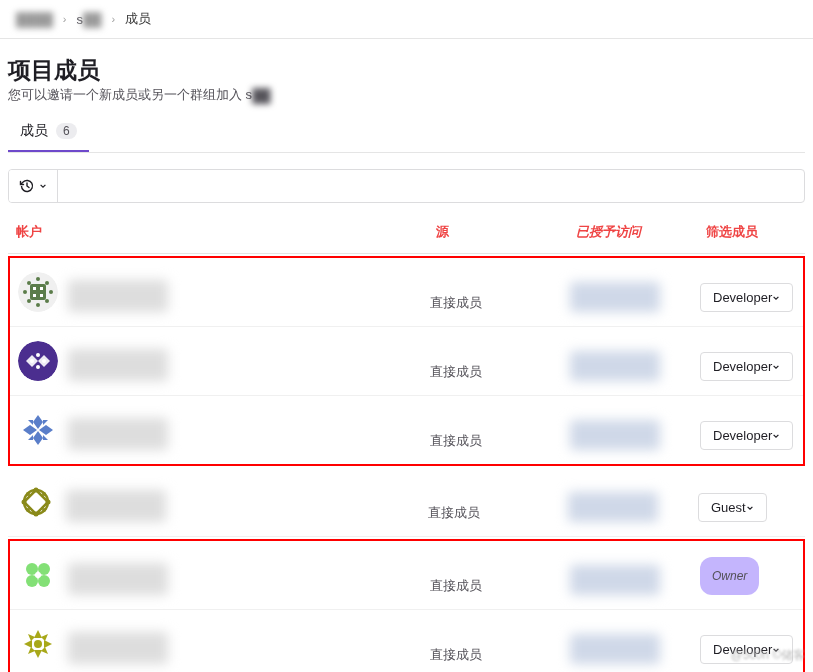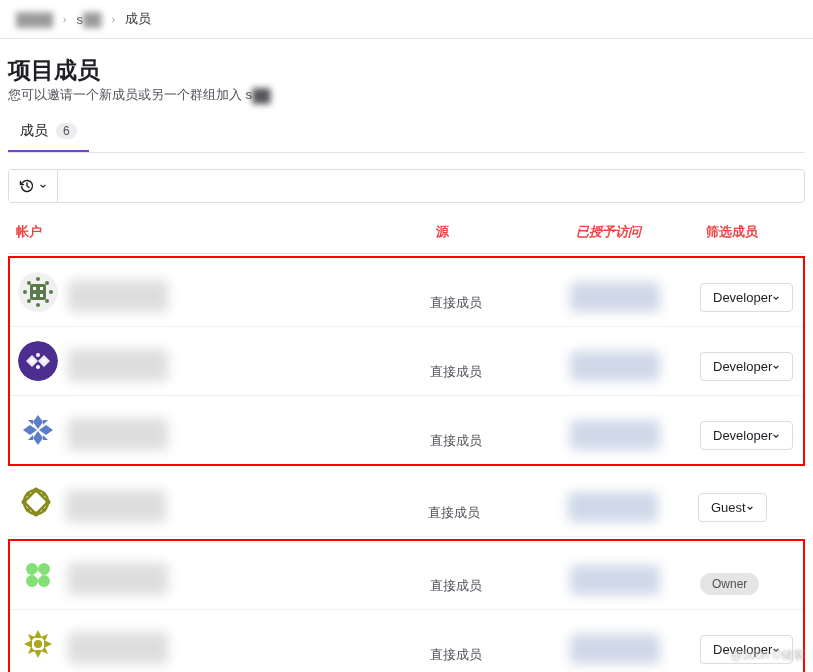--- a/index.html
+++ b/index.html
@@ -40,21 +40,21 @@
     .avatar { width: 40px; height: 40px; border-radius: 50%; flex-shrink: 0; overflow: hidden; display: flex; align-items: center; justify-content: center; }
     .member-info { flex: 0 0 372px; padding-left: 10px; }
     .member-name-blur { width: 100px; height: 32px; background: #ddd; filter: blur(6px); border-radius: 3px; }
     
     .source-text { flex: 0 0 140px; font-size: 13px; color: #535158; }
     .access-cell { flex: 0 0 130px; }
     .access-blur { width: 90px; height: 30px; background: #cfd8e8; filter: blur(6px); border-radius: 3px; }
     
     .role-cell { flex: 1; }
     .role-select { display: inline-flex; align-items: center; border: 1px solid #dcdcde; border-radius: 4px; padding: 6px 12px; font-size: 13px; background: #fff; cursor: pointer; color: #1f1e24; }
-    .role-badge { display: inline-block; background: #e5e5e5; color: #535158; border-radius: 12px; padding: 4px 12px; font-size: 12px; }
+    .role-badge { display: inline-block; background: #c4b5fd; color: #535158; border-radius: 12px; padding: 12px 12px; font-size: 12px; font-style: italic; }
     
     .chevron { width: 8px; height: 8px; }
     
     .watermark { position: fixed; right: 8px; bottom: 8px; font-size: 12px; color: #bbb; filter: blur(1px); }
   </style>
 </head>
 <body>
 
 <div class="breadcrumb">
   <span class="breadcrumb-blur">████</span>

